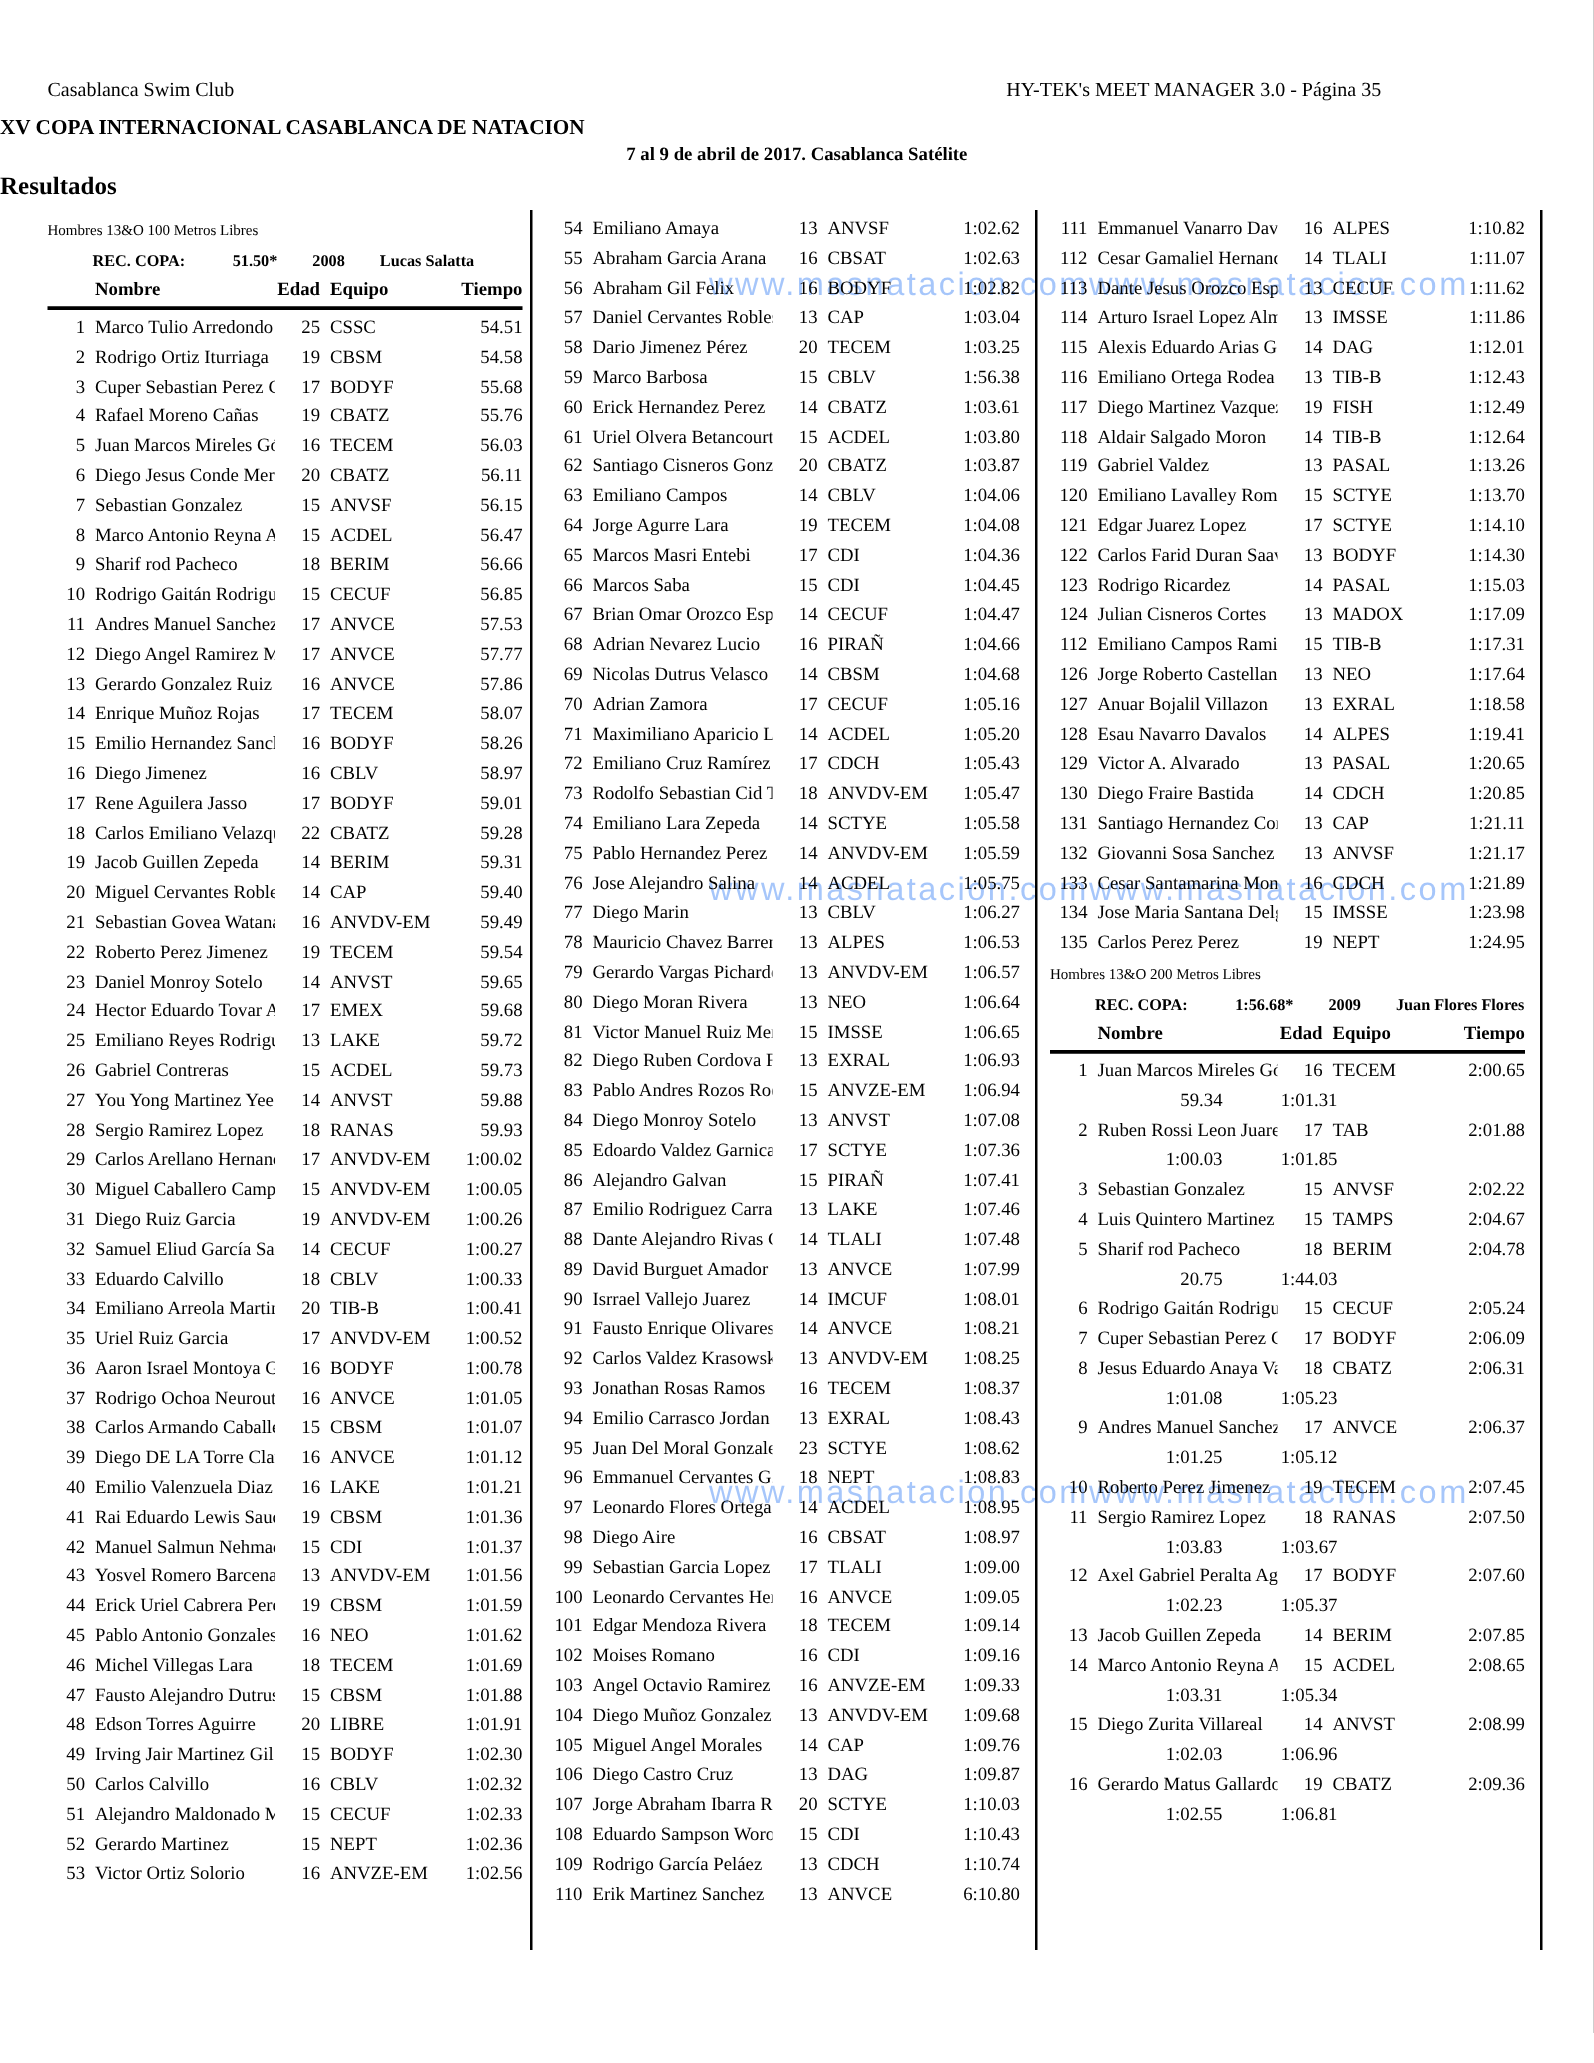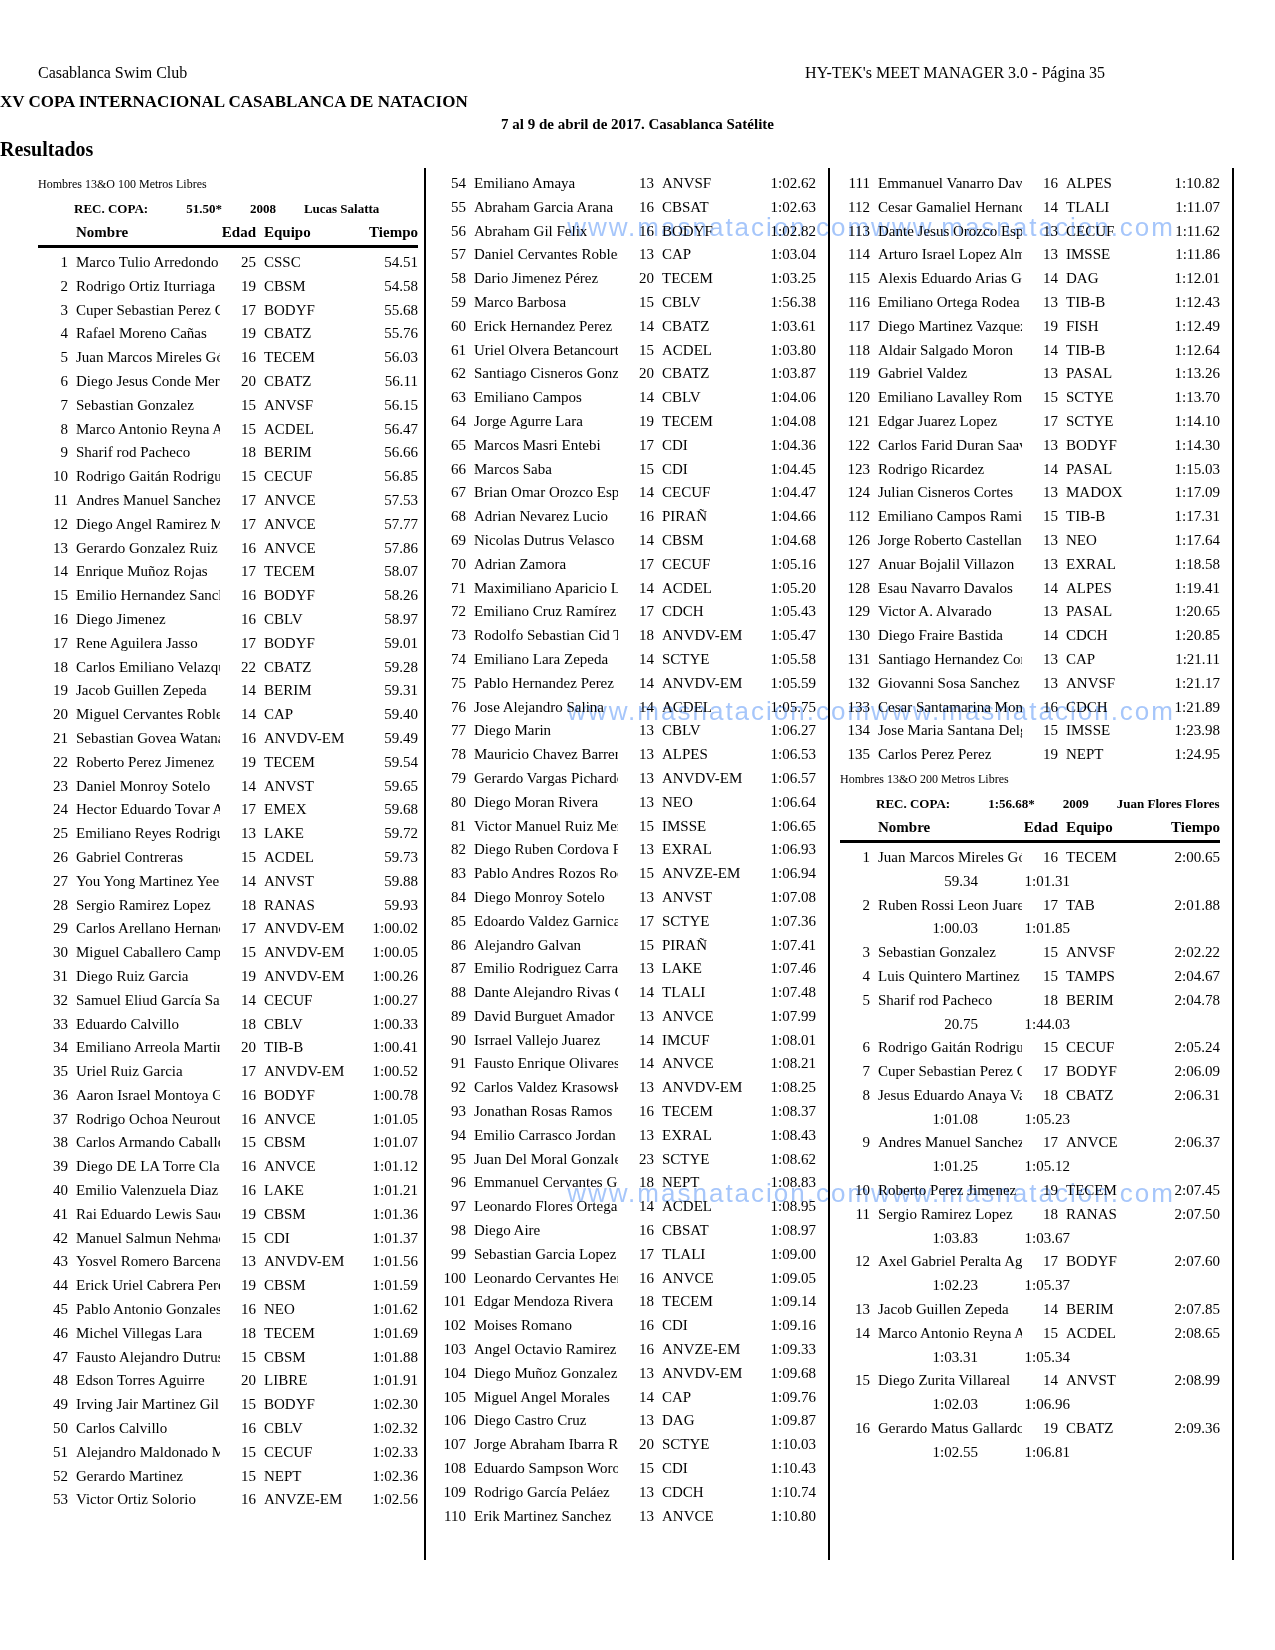--- a/index.html
+++ b/index.html
@@ -844,21 +844,21 @@
         <span class="rname">Rodrigo García Peláez</span>
         <span class="rage">13</span>
         <span class="rteam">CDCH</span>
         <span class="rtime">1:10.74</span>
       </div>
       <div class="row">
         <span class="rank">110</span>
         <span class="rname">Erik Martinez Sanchez</span>
         <span class="rage">13</span>
         <span class="rteam">ANVCE</span>
-        <span class="rtime">1:10.80</span>
+        <span class="rtime">6:10.80</span>
       </div>
     </div>
   <div class="col" id="col3">
       <div class="row">
         <span class="rank">111</span>
         <span class="rname">Emmanuel Vanarro Daval</span>
         <span class="rage">16</span>
         <span class="rteam">ALPES</span>
         <span class="rtime">1:10.82</span>
       </div>

